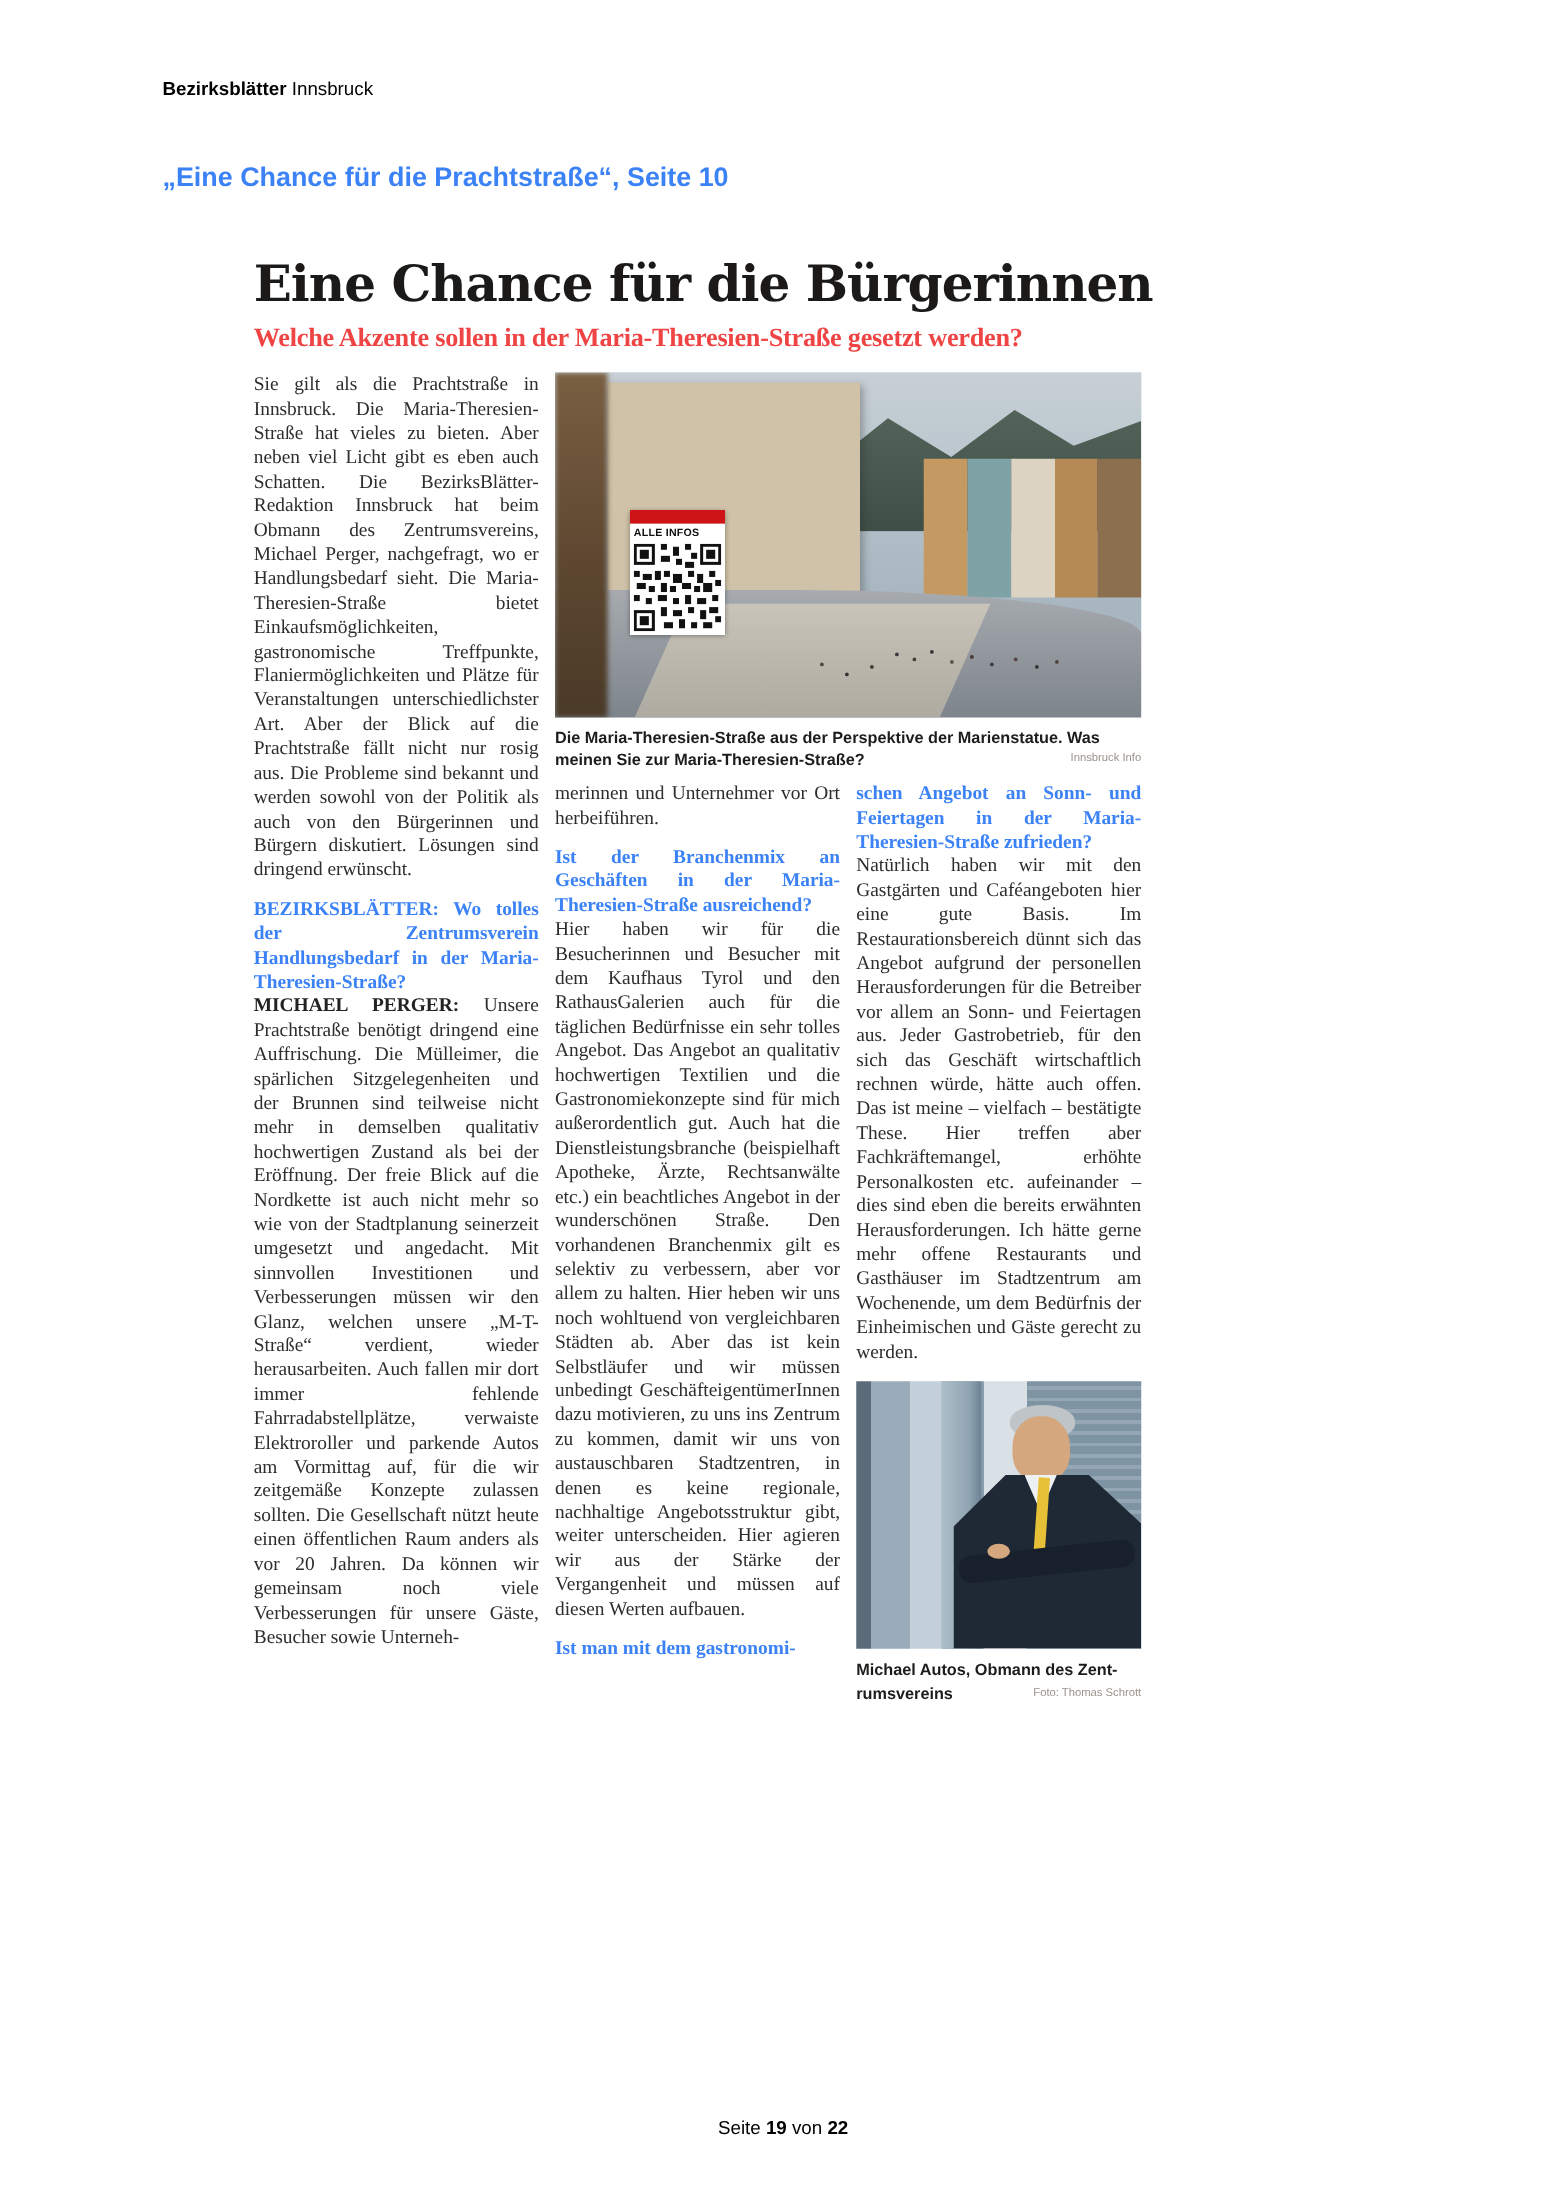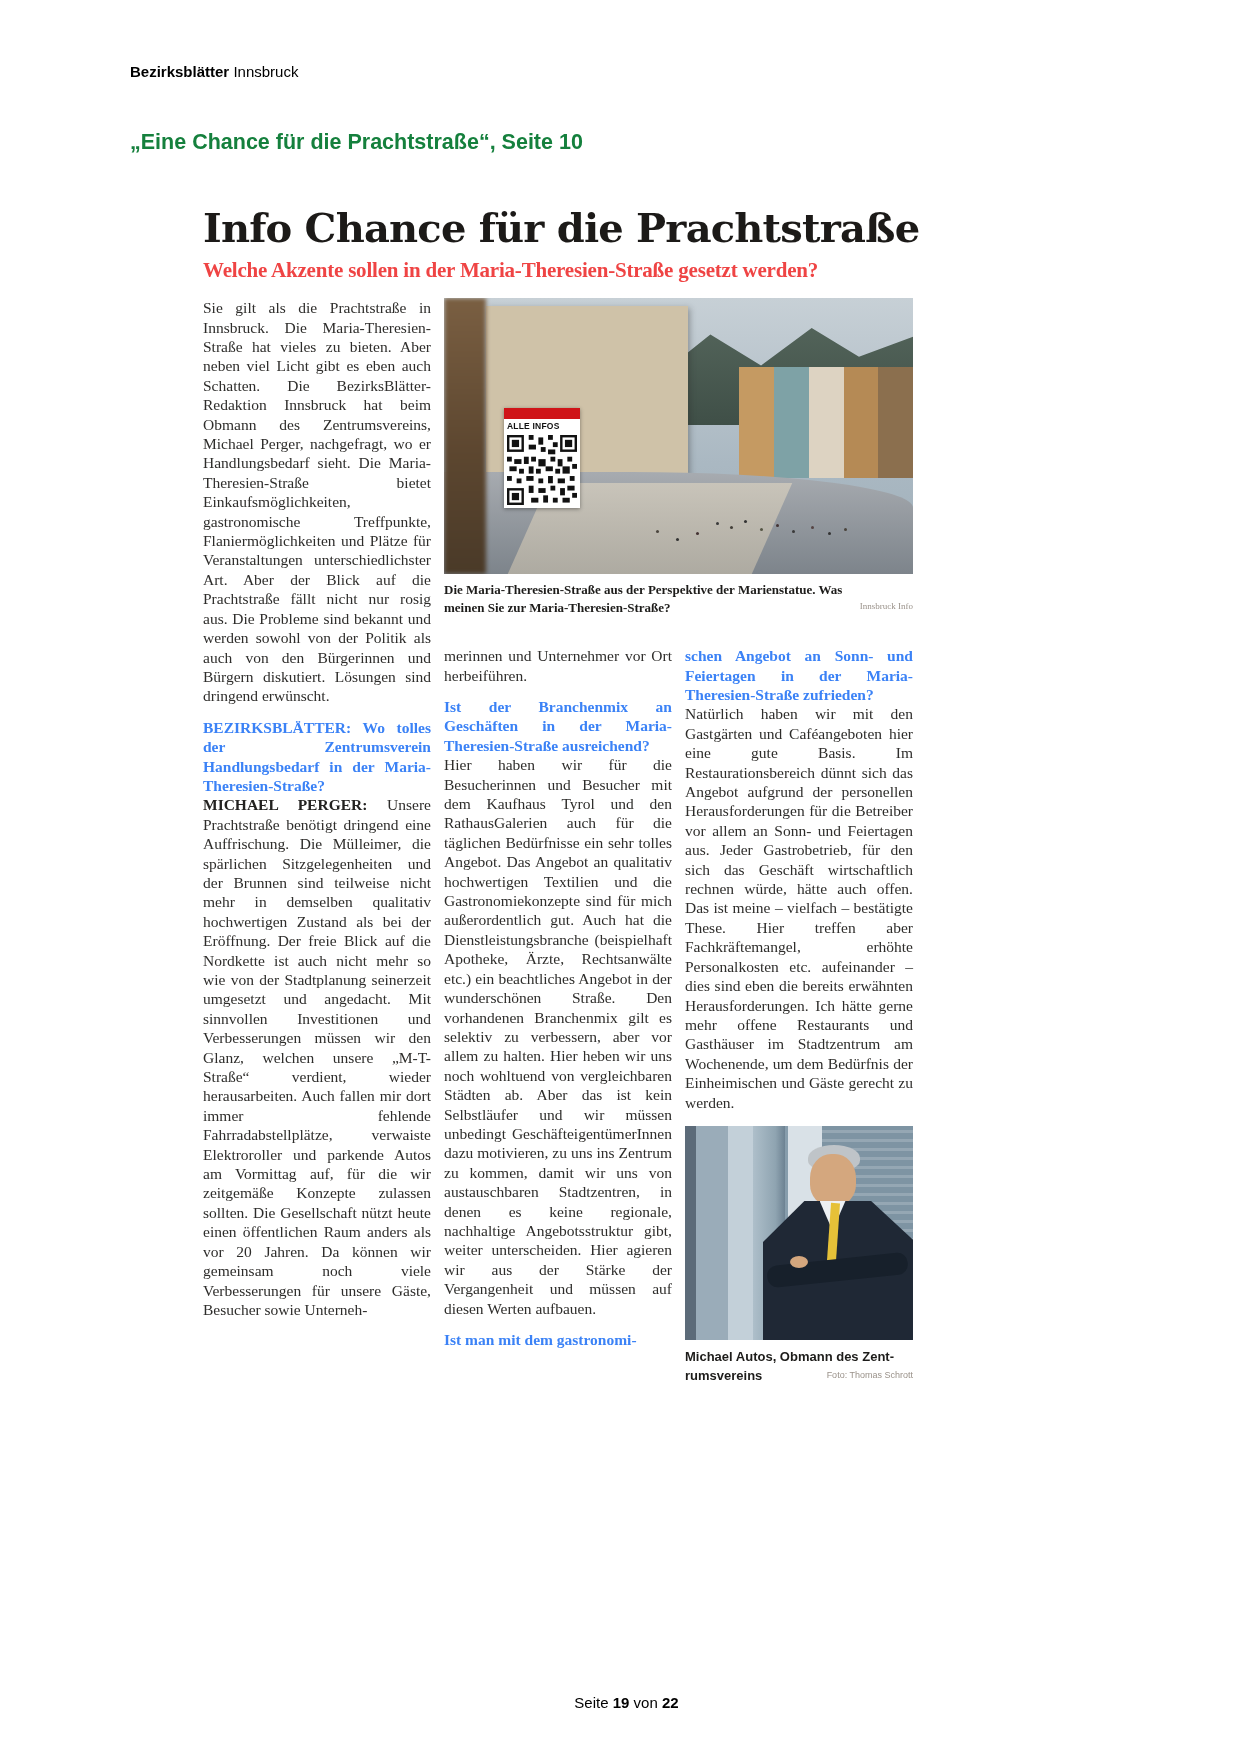--- a/index.html
+++ b/index.html
@@ -4,21 +4,21 @@
 <style>
   * { margin:0; padding:0; box-sizing:border-box; }
   html,body { background:#ffffff; }
   .page {
     position:relative; width:1241px; height:1754px; background:#fff;
     font-family:"Liberation Sans", sans-serif; color:#111; overflow:hidden;
   }
   
   .pdf-brand { position:absolute; left:130px; top:63px; font-size:15px; color:#000; }
   .pdf-brand .b { font-weight:bold; }
-  .pdf-title { position:absolute; left:130px; top:130px; font-size:21.5px; font-weight:bold; color:#15803d; }
+  .pdf-title { position:absolute; left:130px; top:130px; font-size:21.5px; font-weight:bold; color:#3b82f6; }
 
   
   .article { position:absolute; left:203px; top:206px; width:710px; background:#fff; }
   .headline {
     font-family:"DejaVu Serif", serif; font-weight:bold; font-size:40px; line-height:1.08;
     letter-spacing:-0.8px; color:#1c1a18; white-space:nowrap;
   }
   .subtitle {
     margin-top:9px; font-family:"Liberation Serif", serif; font-weight:bold;
     font-size:21px; color:#ef4444; letter-spacing:-0.2px;
@@ -61,22 +61,22 @@
   .statue { position:absolute; left:0; top:0; width:9%; height:100%;
     background:linear-gradient(#7a5f42, #5d4730 55%, #4a3a28); filter:blur(2px); }
   .qr-overlay { position:absolute; left:60px; top:110px; width:76px; box-shadow:0 1px 4px rgba(0,0,0,.4); }
   .qr-redbar { height:11px; background:#cf1418; }
   .qr-label { background:#fff; color:#111; font-size:8.5px; font-weight:bold; text-align:left;
     padding:2px 3px 1px; letter-spacing:.2px; font-family:"Liberation Sans", sans-serif; }
   .qr-box { background:#fff; padding:3px; }
   .qr-box svg { display:block; width:70px; height:70px; }
 
   .photo-caption { position:relative; margin-top:7px; width:469px;
-    font-family:Liberation Serif, serif; font-weight:bold; font-size:13px;
-    line-height:18px; color:#1d1c1a; margin-bottom:29px; }
+    font-family:Liberation Sans, sans-serif; font-weight:bold; font-size:13px;
+    line-height:18px; color:#1d1c1a; margin-bottom:8px; }
   .credit { position:absolute; right:0; bottom:2px; font-weight:normal; font-size:9px; color:#9a928a; }
 
   
   .portrait { position:relative; width:228px; height:214px; margin-top:14px; overflow:hidden;
     background:linear-gradient(90deg,#5c6b79 0 5%,#9aacb9 5% 19%,#c3d0d9 19% 30%,#879dac 30% 45%,#d9e1e7 45% 60%,#7e94a3 60% 100%); }
   .blinds { position:absolute; right:0; top:0; width:40%; height:100%;
     background:repeating-linear-gradient(0deg, rgba(255,255,255,.18) 0 3px, rgba(0,0,0,0) 3px 9px); }
   .pillar { position:absolute; left:30%; top:0; width:14%; height:100%;
     background:linear-gradient(90deg,#aebfca,#8fa4b1 70%,#6d8292); }
   .hair { position:absolute; left:54%; top:9%; width:52px; height:26px; border-radius:50% 50% 40% 40%; background:#bfc4c8; }
@@ -104,21 +104,21 @@
 <div class="page">
 
   <div class="pdf-brand">
     <span class="b">Bezirksblätter</span>
     <span>Innsbruck</span>
   </div>
 
   <div class="pdf-title">„Eine Chance für die Prachtstraße“, Seite 10</div>
 
   <div class="article">
-    <div class="headline">Info Chance für die Prachtstraße</div>
+    <div class="headline">Eine Chance für die Bürgerinnen</div>
     <div class="subtitle">Welche Akzente sollen in der Maria-Theresien-Straße gesetzt werden?</div>
 
     <div class="cols">
 
       <div class="col bodytext">
         <p class="lead">Sie gilt als die Prachtstraße in Innsbruck. Die Maria-Theresien-Straße hat vieles zu bieten. Aber neben viel Licht gibt es eben auch Schatten. Die BezirksBlätter-Redaktion Innsbruck hat beim Obmann des Zentrumsvereins, Michael Perger, nachgefragt, wo er Handlungsbedarf sieht. Die Maria-Theresien-Straße bietet Einkaufsmöglichkeiten, gastronomische Treffpunkte, Flaniermöglichkeiten und Plätze für Veranstaltungen unterschiedlichster Art. Aber der Blick auf die Prachtstraße fällt nicht nur rosig aus. Die Probleme sind bekannt und werden sowohl von der Politik als auch von den Bürgerinnen und Bürgern diskutiert. Lösungen sind dringend erwünscht.</p>
         <p class="q">BEZIRKSBLÄTTER: Wo tolles der Zentrumsverein Handlungsbedarf in der Maria-Theresien-Straße?</p>
         <p><span class="speaker">MICHAEL PERGER:</span><span> Unsere Prachtstraße benötigt dringend eine Auffrischung. Die Mülleimer, die spärlichen Sitzgelegenheiten und der Brunnen sind teilweise nicht mehr in demselben qualitativ hochwertigen Zustand als bei der Eröffnung. Der freie Blick auf die Nordkette ist auch nicht mehr so wie von der Stadtplanung seinerzeit umgesetzt und angedacht. Mit sinnvollen Investitionen und Verbesserungen müssen wir den Glanz, welchen unsere „M-T-Straße“ verdient, wieder herausarbeiten. Auch fallen mir dort immer fehlende Fahrradabstellplätze, verwaiste Elektroroller und parkende Autos am Vormittag auf, für die wir zeitgemäße Konzepte zulassen sollten. Die Gesellschaft nützt heute einen öffentlichen Raum anders als vor 20 Jahren. Da können wir gemeinsam noch viele Verbesserungen für unsere Gäste, Besucher sowie Unterneh-</span></p>
       </div>
 

